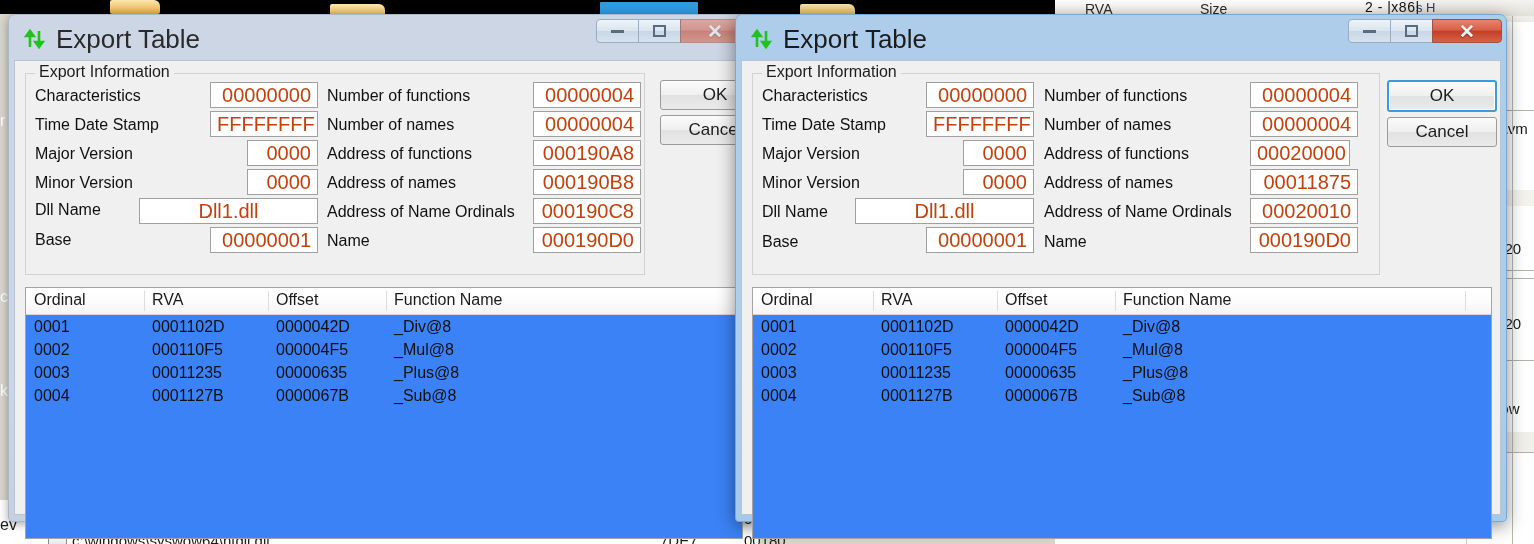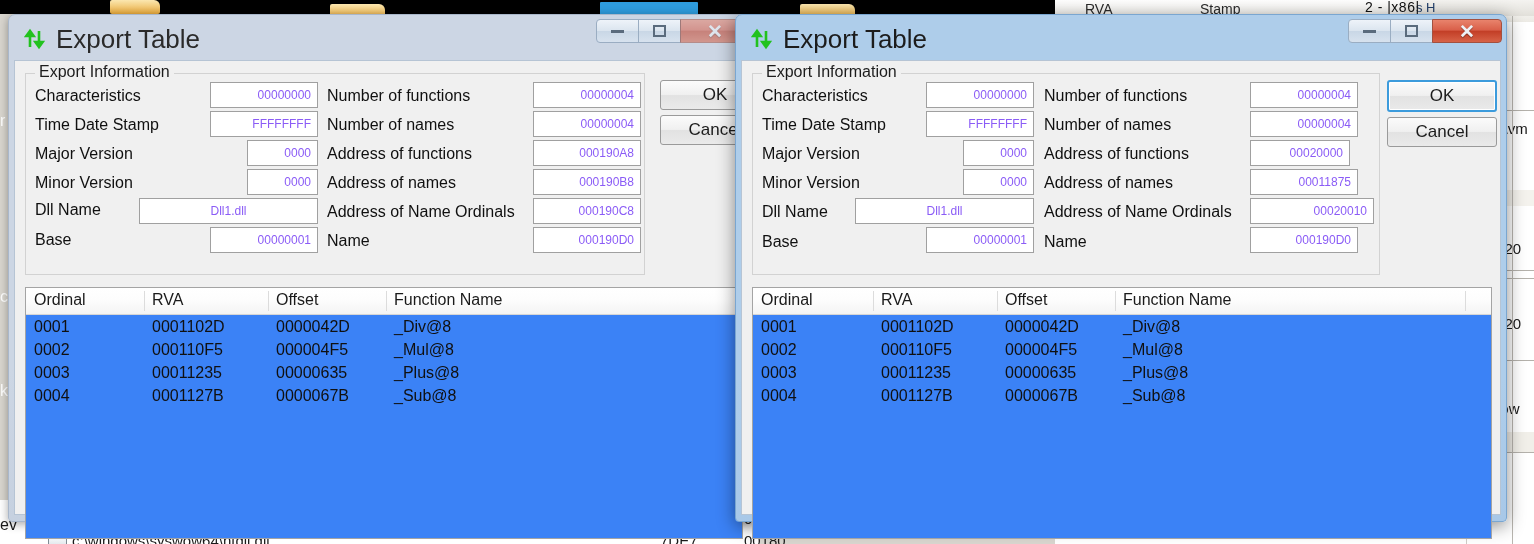--- a/index.html
+++ b/index.html
@@ -197,21 +197,21 @@
   .fld-label {
     position: absolute;
     font-size: 16px; color: #101010;
     white-space: nowrap;
   }
   .fld-input {
     position: absolute;
     background: #ffffff;
     border: 1px solid #a0a0a0;
     box-sizing: border-box;
-    font-size: 12px; color: #8b5cf6;
+    font-size: 20px; color: #c2410c;
     font-family: "Liberation Sans", sans-serif;
     text-align: right;
     padding: 0 6px;
     line-height: 24px;
     height: 26px;
     white-space: nowrap;
     overflow: hidden;
   }
   .fld-input.left { text-align: center; }
 
@@ -269,21 +269,21 @@
 
     <div class="bg-taskstrip"></div>
     <div class="bg-folder" style="left:110px; width:50px;"></div>
     <div class="bg-folder" style="left:330px; width:55px; top:4px;"></div>
     <div class="bg-folder" style="left:800px; width:55px; top:4px;"></div>
     <div class="bg-blueitem" style="left:600px;"></div>
 
     <div class="bg-listpane">
       <div class="bg-colhead">
         <span style="left:30px;">RVA</span>
-        <span style="left:145px;">Stamp</span>
+        <span style="left:145px;">Size</span>
       </div>
       <div class="bg-stripe" style="left:0; top:22px; width:479px; height:88px; background:#ffffff;"></div>
     </div>
 
     <div class="bg-sizebar" style="top:110px;"></div>
     <div class="bg-sizebar" style="top:190px;"></div>
     <div class="bg-sizebar" style="top:270px;"></div>
     <div class="bg-sizebar" style="top:278px;"></div>
     <div class="bg-sizebar" style="top:360px;"></div>
     <div class="bg-sizebar" style="top:432px;"></div>
@@ -473,21 +473,21 @@
       <div class="fld-label" style="left:302px; top:55px;">Number of names</div>
       <div class="fld-label" style="left:302px; top:84px;">Address of functions</div>
       <div class="fld-label" style="left:302px; top:113px;">Address of names</div>
       <div class="fld-label" style="left:302px; top:142px;">Address of Name Ordinals</div>
       <div class="fld-label" style="left:302px; top:172px;">Name</div>
 
       <div class="fld-input" style="left:508px; top:21px;  width:108px;">00000004</div>
       <div class="fld-input" style="left:508px; top:50px;  width:108px;">00000004</div>
       <div class="fld-input" style="left:508px; top:79px;  width:100px;">00020000</div>
       <div class="fld-input" style="left:508px; top:108px; width:108px;">00011875</div>
-      <div class="fld-input" style="left:508px; top:137px; width:124px;">00020010</div>
+      <div class="fld-input" style="left:508px; top:137px; width:108px;">00020010</div>
       <div class="fld-input" style="left:508px; top:166px; width:108px;">000190D0</div>
 
       <div class="dlgbtn focused" style="left:645px; top:19px; width:110px; height:32px;">OK</div>
       <div class="dlgbtn" style="left:645px; top:56px; width:110px; height:30px;">Cancel</div>
 
       <div class="listview" style="left:10px; top:226px; width:740px; height:252px;">
         <div class="lv-header">
           <div class="lv-th" style="left:8px;">Ordinal</div>
           <div class="lv-th" style="left:128px;">RVA</div>
           <div class="lv-th" style="left:252px;">Offset</div>

